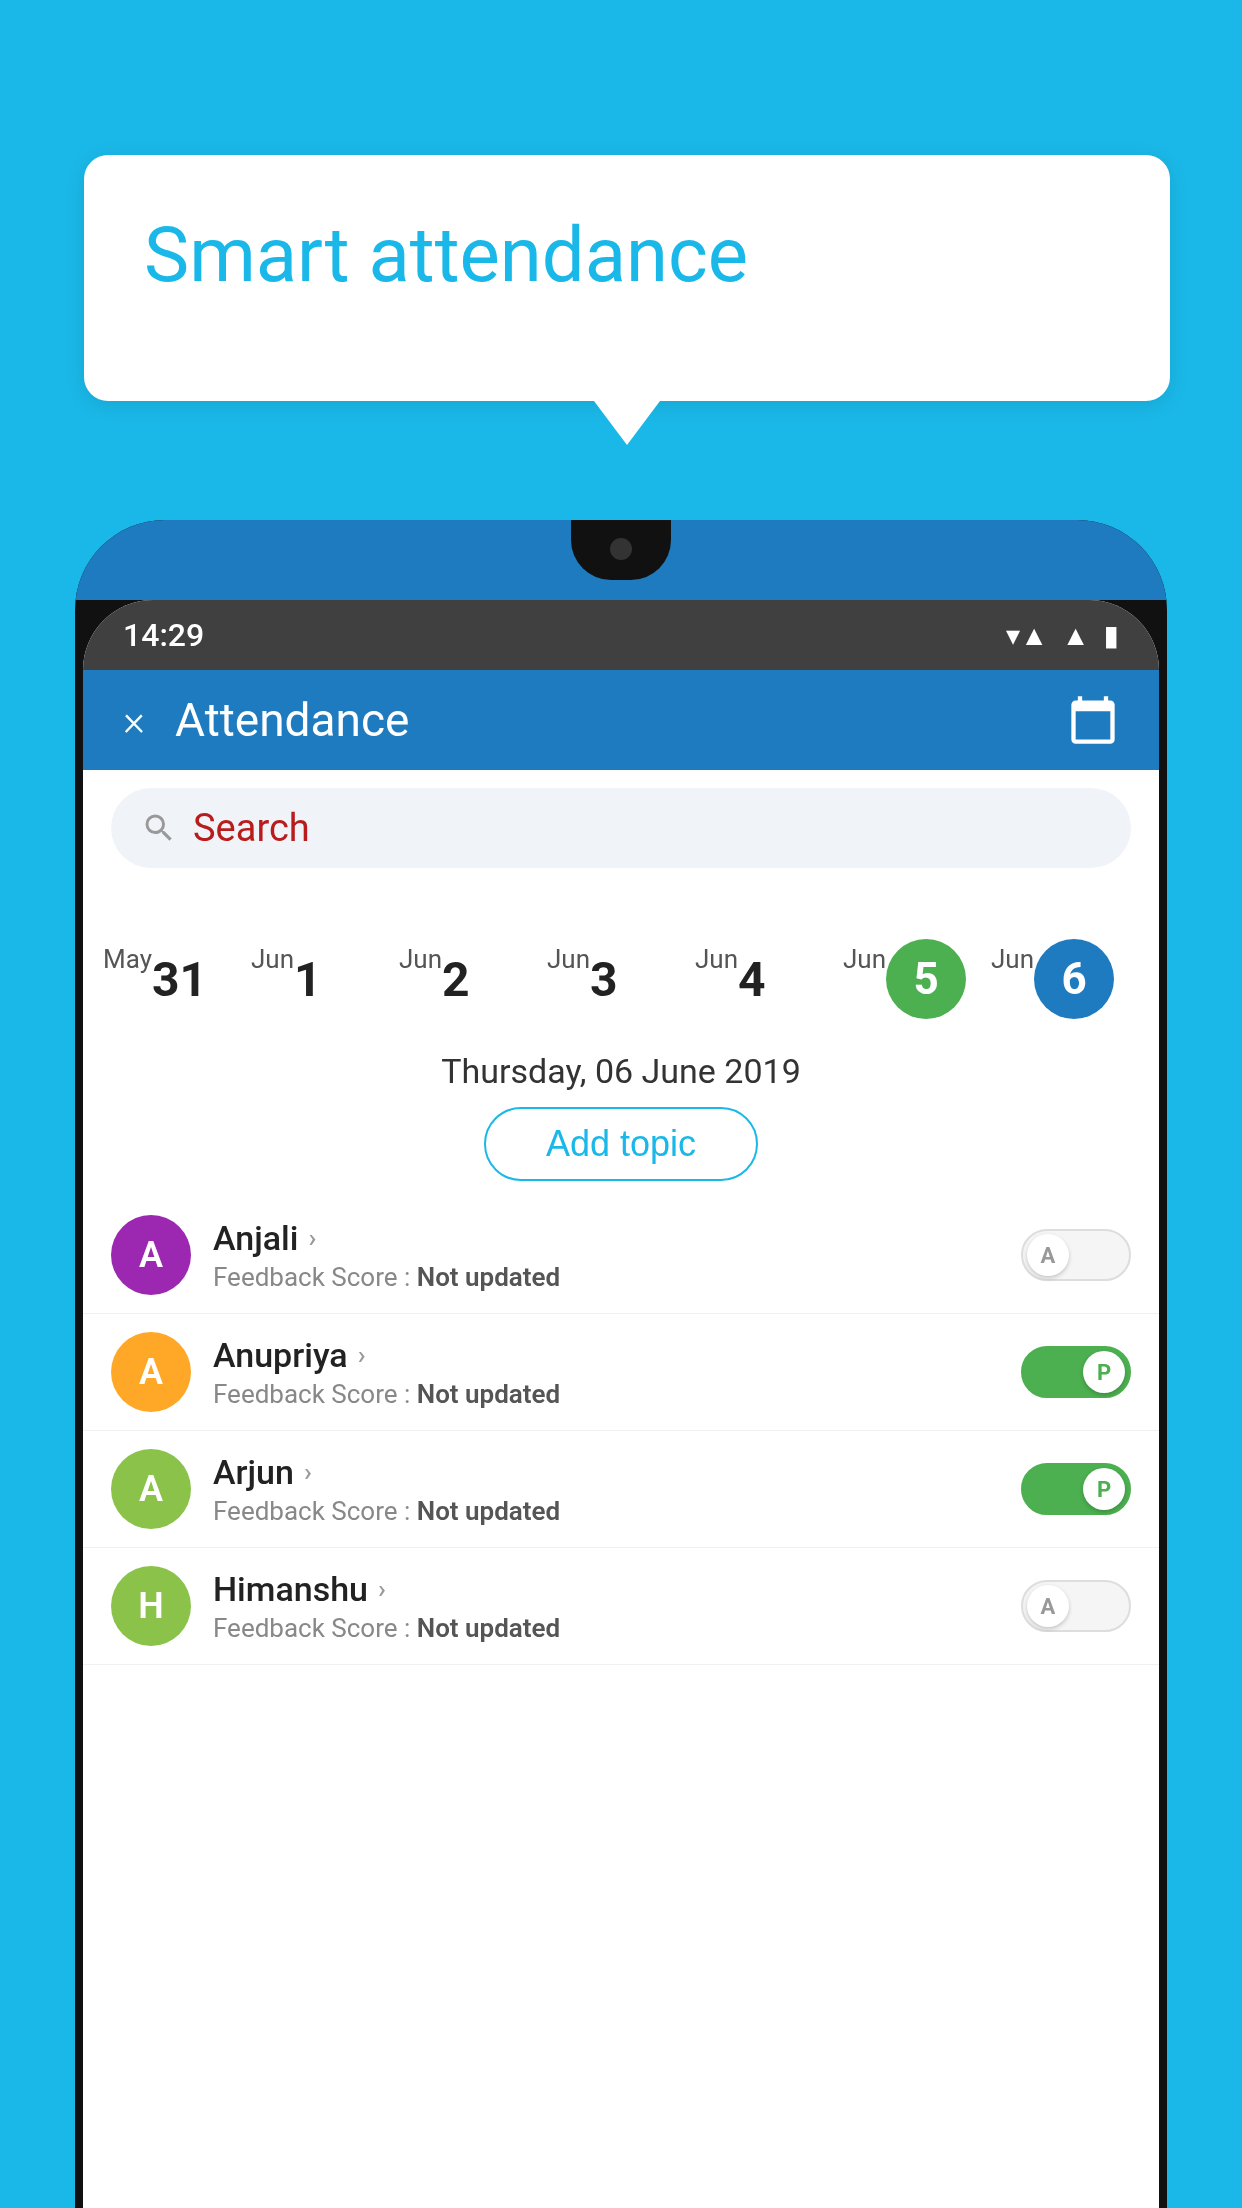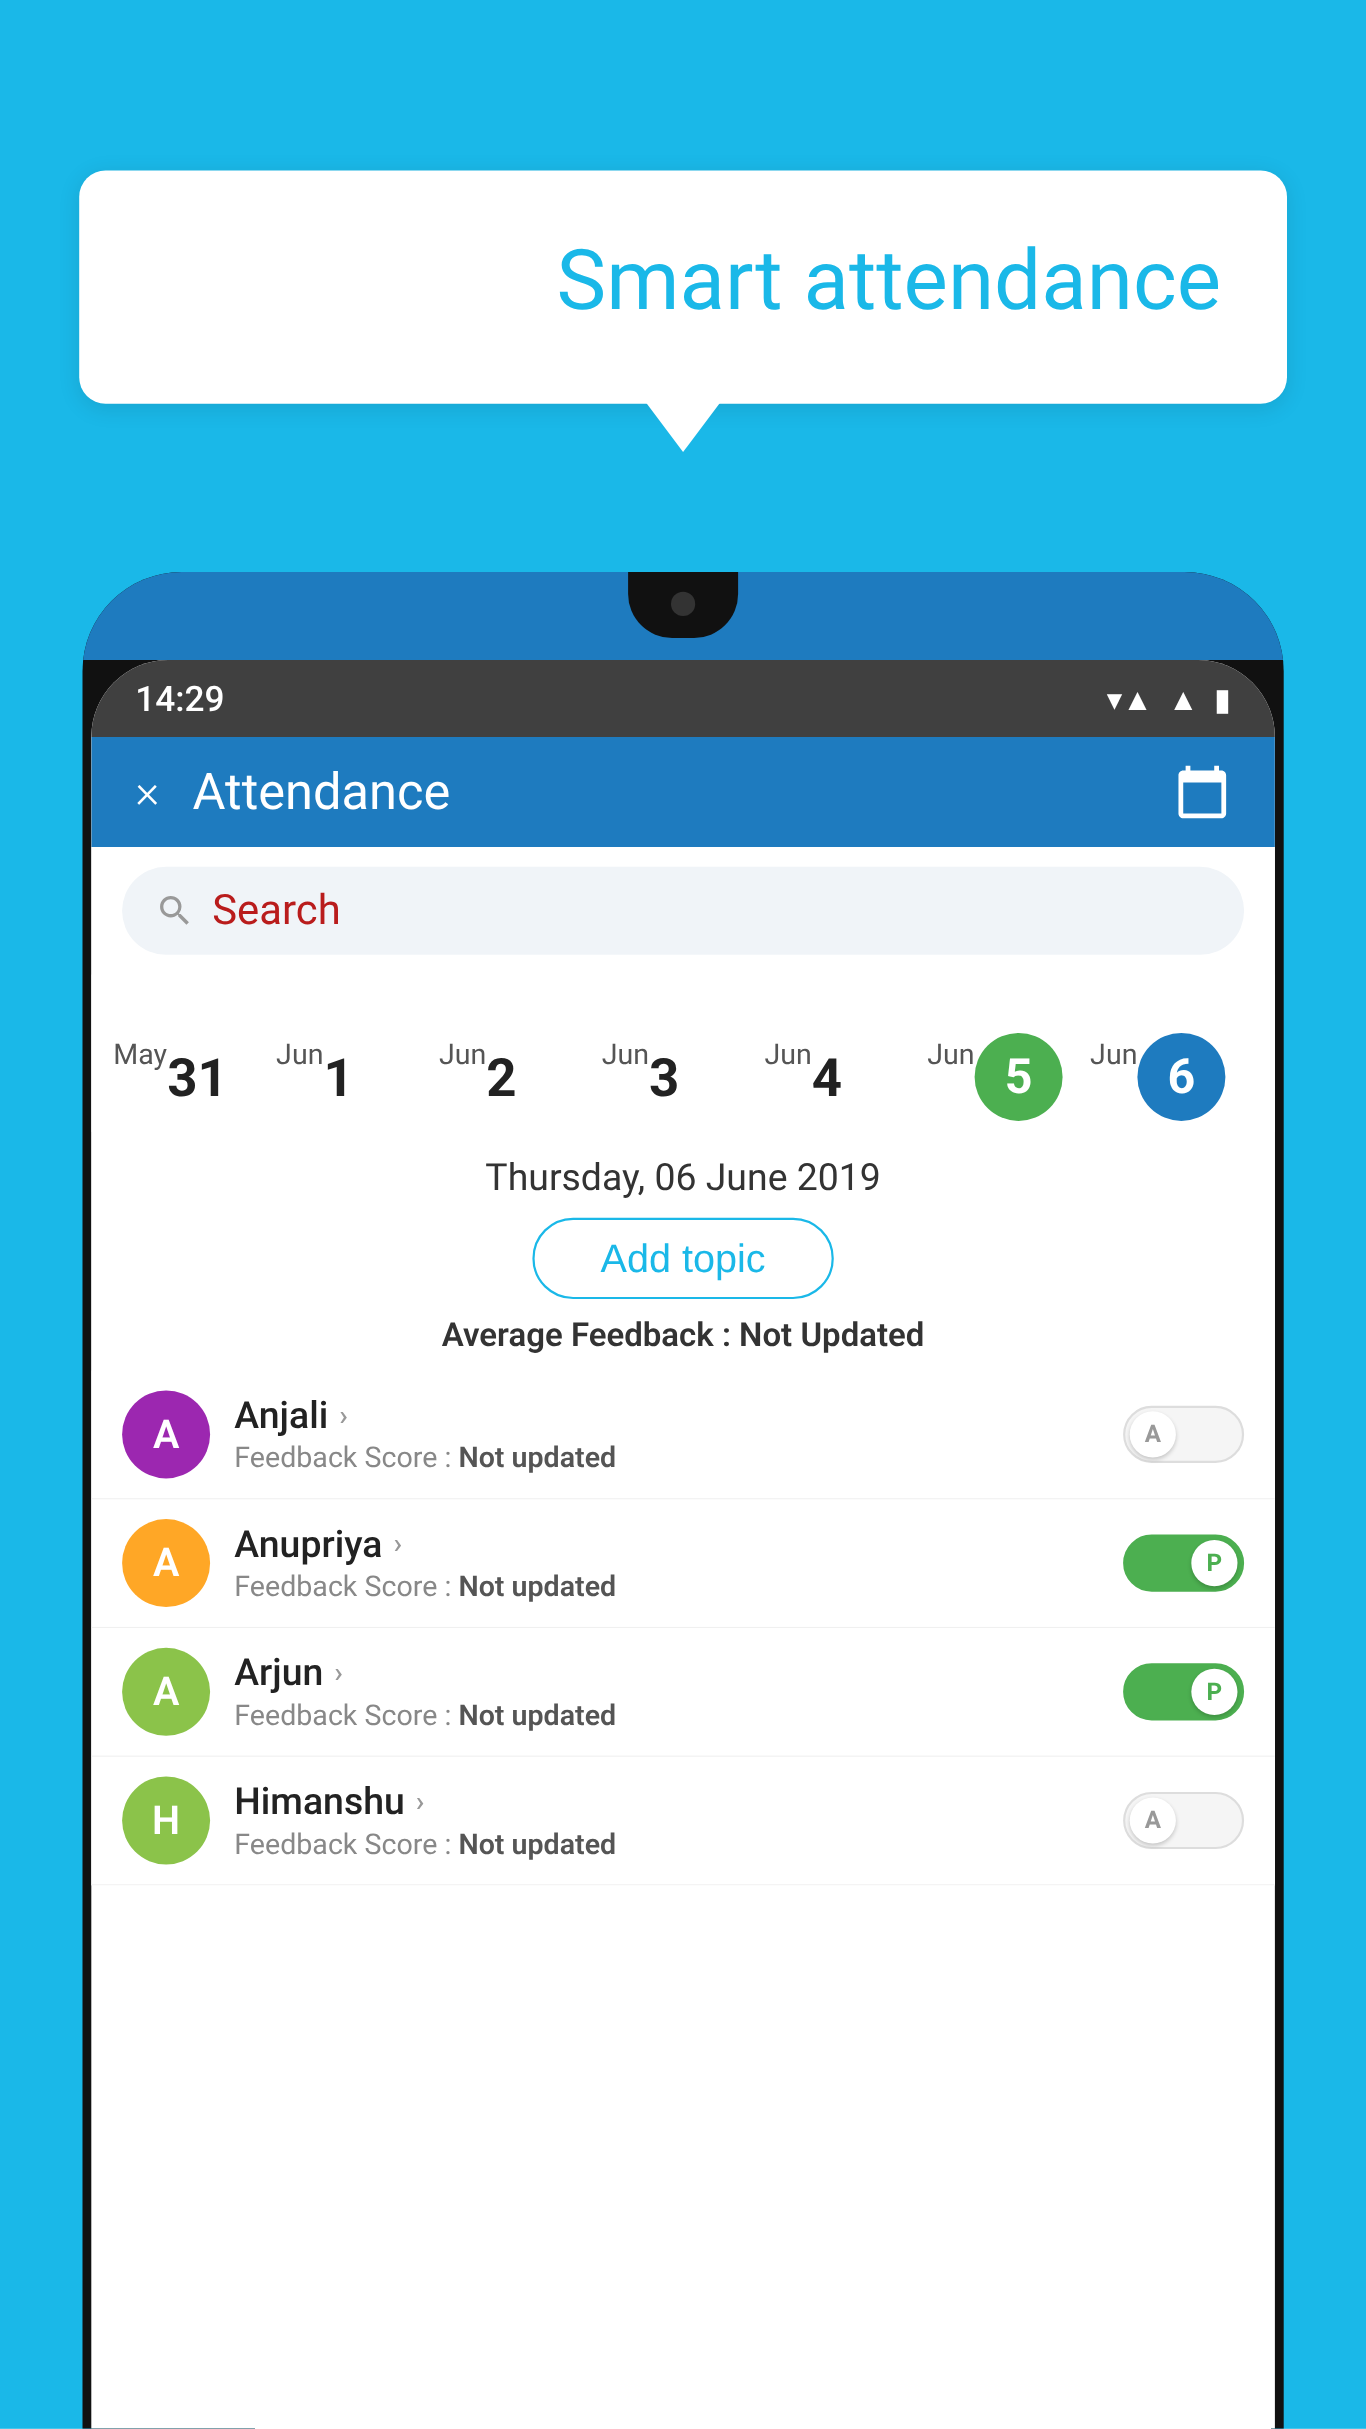--- a/index.html
+++ b/index.html
@@ -10,26 +10,26 @@
       background-color: #1ab8e8;
       font-family: 'Roboto', Arial, sans-serif;
       overflow: hidden;
       position: relative;
     }
 
     
     .speech-bubble {
       position: absolute;
       top: 155px;
-      left: 72px;
+      left: 84px;
       right: 72px;
       background: white;
       border-radius: 24px;
-      padding: 55px 60px 44px;
-      text-align: right;
+      padding: 55px 60px 78px;
+      text-align: left;
       box-shadow: 0 4px 20px rgba(0,0,0,0.1);
     }
     .speech-bubble::after {
       content: '';
       position: absolute;
       bottom: -44px;
       left: 50%;
       transform: translateX(-50%);
       width: 0;
       height: 0;
@@ -415,24 +415,20 @@
           <div class="cal-item">
             <div class="cal-month">Jun</div>
             <div class="cal-day selected">6</div>
           </div>
         </div>
 
       <div class="selected-date">Thursday, 06 June 2019</div>
 
       <button class="add-topic-btn">Add topic</button>
 
-      <div class="avg-feedback">
-        <span>Average Feedback :</span>
-        <span>Not Updated</span>
-      </div>
 
       <div class="student-list" id="student-list">
           <div class="student-item">
             <div class="student-avatar" style="background: rgb(156, 39, 176);">A</div>
             <div class="student-info">
               <div class="student-name">Anjali <span class="chevron">›</span></div>
               <div class="student-feedback">Feedback Score : <span>Not updated</span></div>
             </div>
             <div class="toggle-container">
               <div class="toggle-track off">

